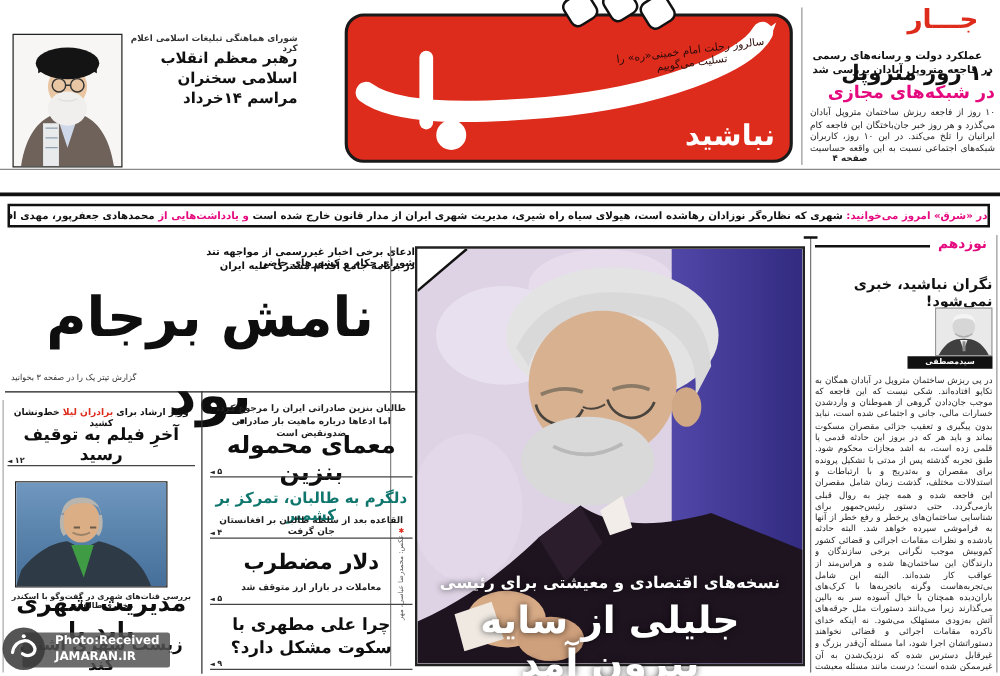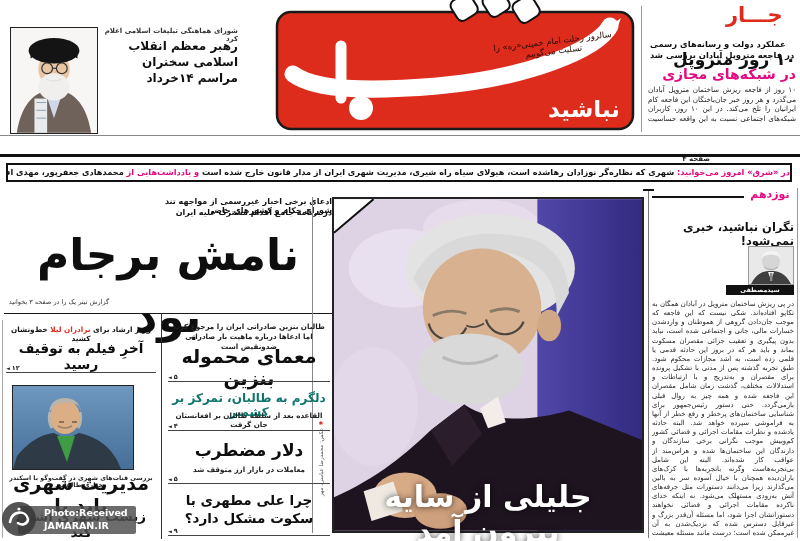--- a/index.html
+++ b/index.html
@@ -57,21 +57,21 @@
   </div>
   <div class="abs" style="left:482px;top:36px;width:142px;font-size:8.5px;color:#2b0b08;text-align:center;transform:rotate(-7deg);">سالروز رحلت امام خمینی«ره» را تسلیت می‌گوییم</div>
   <div class="abs bold" style="left:541px;top:96px;width:86px;font-size:23px;color:#ffffff;text-align:center;">نباشید</div>
 
   <div class="abs vline" style="left:641px;top:6px;height:126px;background:#999;"></div>
   <div class="abs bold" style="left:726px;top:3px;width:72px;font-size:21px;color:#dd2b1c;text-align:left;letter-spacing:1px;">جـــار</div>
   <div class="abs bold" style="left:650px;top:39px;width:146px;font-size:8.4px;line-height:11px;text-align:left;color:#111;">عملکرد دولت و رسانه‌های رسمی در فاجعه متروپل آبادان بررسی شد</div>
   <div class="abs bold" style="left:650px;top:49px;width:146px;font-size:17px;color:#111;">۱۰ روز متروپل</div>
   <div class="abs bold" style="left:650px;top:66px;width:146px;font-size:14px;text-align:right;color:#e5097f;">در شبکه‌های مجازی</div>
   <div class="abs jt" style="left:648px;top:85px;width:148px;height:38px;font-size:7.2px;line-height:9.6px;color:#222;overflow:hidden;">۱۰ روز از فاجعه ریزش ساختمان متروپل آبادان می‌گذرد و هر روز خبر جان‌باختگان این فاجعه کام ایرانیان را تلخ می‌کند. در این ۱۰ روز، کاربران شبکه‌های اجتماعی نسبت به این واقعه حساسیت زیادی نشان دادند.</div>
-  <div class="abs bold" style="left:650px;top:123px;width:60px;font-size:7px;color:#222;text-align:right;margin-top:32px;">صفحه ۴</div>
+  <div class="abs bold" style="left:650px;top:123px;width:60px;font-size:7px;color:#222;text-align:center;">صفحه ۴</div>
 
   <div class="abs rule" style="left:0;top:135px;width:800px;background:#888;"></div>
   <div class="abs" style="left:0;top:154px;width:800px;height:3px;background:#111;"></div>
 
   <div class="abs" style="left:6px;top:163px;width:786px;height:19px;border:2px solid #111;background:#fff;box-sizing:border-box;white-space:nowrap;overflow:hidden;text-align:center;font-size:8.2px;line-height:15px;font-weight:bold;">
     <span style="color:#e5097f;">در «شرق» امروز می‌خوانید:</span>
     <span style="color:#111;">شهری که نظاره‌گر نوزادان رهاشده است، هیولای سیاه راه شیری، مدیریت شهری ایران از مدار قانون خارج شده است</span>
     <span style="color:#e5097f;">و یادداشت‌هایی از</span>
     <span style="color:#111;">محمدهادی جعفرپور، مهدی افشار، محمدرضا حیدری</span>
   </div>
@@ -108,20 +108,21 @@
       <path d="M0 336 L 0 302 C 45 282 75 256 98 234 L 132 208 C 162 228 202 224 238 214 L 312 244 L 312 336 Z" fill="#1e1420"></path>
       <path d="M98 234 L 132 208 L 150 238 L 120 270 Z" fill="#2b1d2c"></path>
       <polygon points="148,212 166,200 174,226 156,232" fill="#f2ede8"></polygon>
       <ellipse cx="72" cy="300" rx="32" ry="23" fill="#d8ab87"></ellipse>
       <ellipse cx="108" cy="316" rx="27" ry="18" fill="#cfa07c"></ellipse>
       <path d="M30 296 L 60 286 L 70 316 L 38 326 Z" fill="#efe9e2"></path>
       <polygon points="0,0 40,0 0,34" fill="#ffffff"></polygon>
       <line x1="40" y1="0" x2="0" y2="34" stroke="#111" stroke-width="2"></line>
     </svg>
   </div>
+  <div class="abs bold ctr" style="left:340px;top:459px;width:296px;font-size:13px;color:#ffffff;text-shadow:0 0 5px rgba(0,0,0,.7);">نسخه‌های اقتصادی و معیشتی برای رئیسی</div>
   <div class="abs bold ctr" style="left:340px;top:479px;width:296px;font-size:30px;color:#ffffff;text-shadow:0 0 6px rgba(0,0,0,.7);">جلیلی از سایه بیرون آمد</div>
 
   <div class="abs" style="left:318px;top:420px;height:112px;width:10px;writing-mode:vertical-rl;transform:rotate(180deg);font-size:5.5px;color:#555;">
     <span style="color:#dd2b1c;">✱ </span><span>عکس: محمدرضا عباسی، مهر</span>
   </div>
   <div class="abs vline" style="left:312px;top:197px;height:336px;background:#888;"></div>
 
   <div class="abs vline" style="left:648px;top:190px;height:348px;background:#777;"></div>
   <div class="abs" style="left:643px;top:189px;width:11px;height:2px;background:#111;"></div>
   <div class="abs" style="left:652px;top:196px;width:92px;height:2px;background:#111;"></div>

